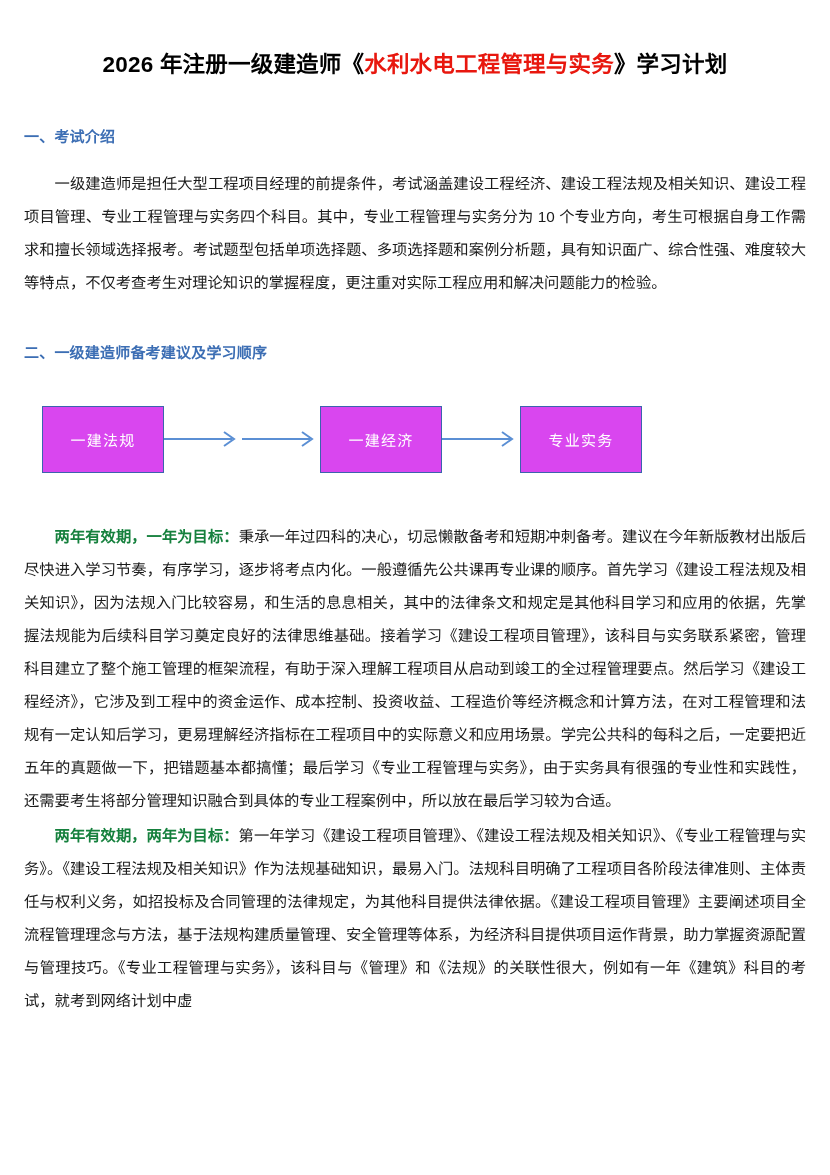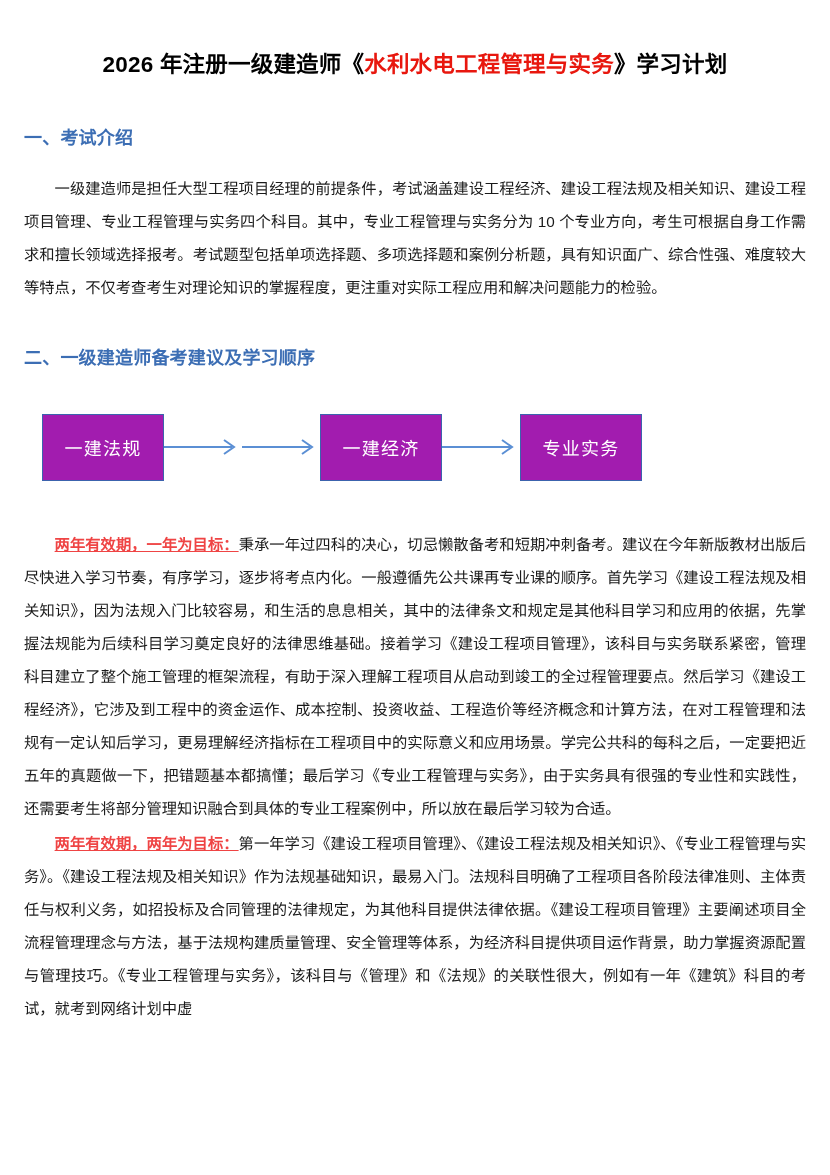--- a/index.html
+++ b/index.html
@@ -32,43 +32,42 @@
     font-weight: bold;
     letter-spacing: 0.2px;
     line-height: 1.35;
     white-space: nowrap;
   }
   .doc-title .t-red { color: #e8170e; }
   .doc-title .t-black { color: #000000; }
 
   
   .section-heading {
-    font-size: 18px;
+    font-size: 15px;
     font-weight: bold;
     color: #3c6eb4;
     letter-spacing: 0.2px;
     line-height: 1.4;
   }
   #heading-1 { margin-top: 46px; }
   #heading-2 { margin-top: 42px; }
 
   
   .body-para {
     font-size: 15.3px;
     line-height: 2.16;
     text-align: justify;
     text-justify: inter-ideograph;
     color: #1a1a1a;
     margin: 0;
   }
   .indent { text-indent: 2em; }
   .lead-label {
-    color: #ef4444;
+    color: #15803d;
     font-weight: bold;
-    text-decoration: underline;
   }
 
   #para-intro { margin-top: 20px; }
   #para-plan-1 { margin-top: 31px; }
   #para-plan-2 { margin-top: 2px; }
 
   
   .flow-wrap {
     margin-top: 34px;
     height: 92px;
@@ -77,29 +76,29 @@
   .flow-row {
     position: absolute;
     left: 18px;
     top: 9px;
     display: flex;
     align-items: center;
   }
   .flow-box {
     width: 122px;
     height: 67px;
-    background: #a21caf;
+    background: #d946ef;
     border: 1px solid #3c63ad;
     box-sizing: border-box;
     display: flex;
     align-items: center;
     justify-content: center;
     color: #ffffff;
     font-family: "Liberation Serif", "DejaVu Serif", serif;
-    font-size: 18px;
+    font-size: 15px;
     letter-spacing: 1.2px;
   }
   .flow-arrow {
     width: 78px;
     height: 18px;
     display: block;
     flex: none;
   }
 </style>
 </head>

